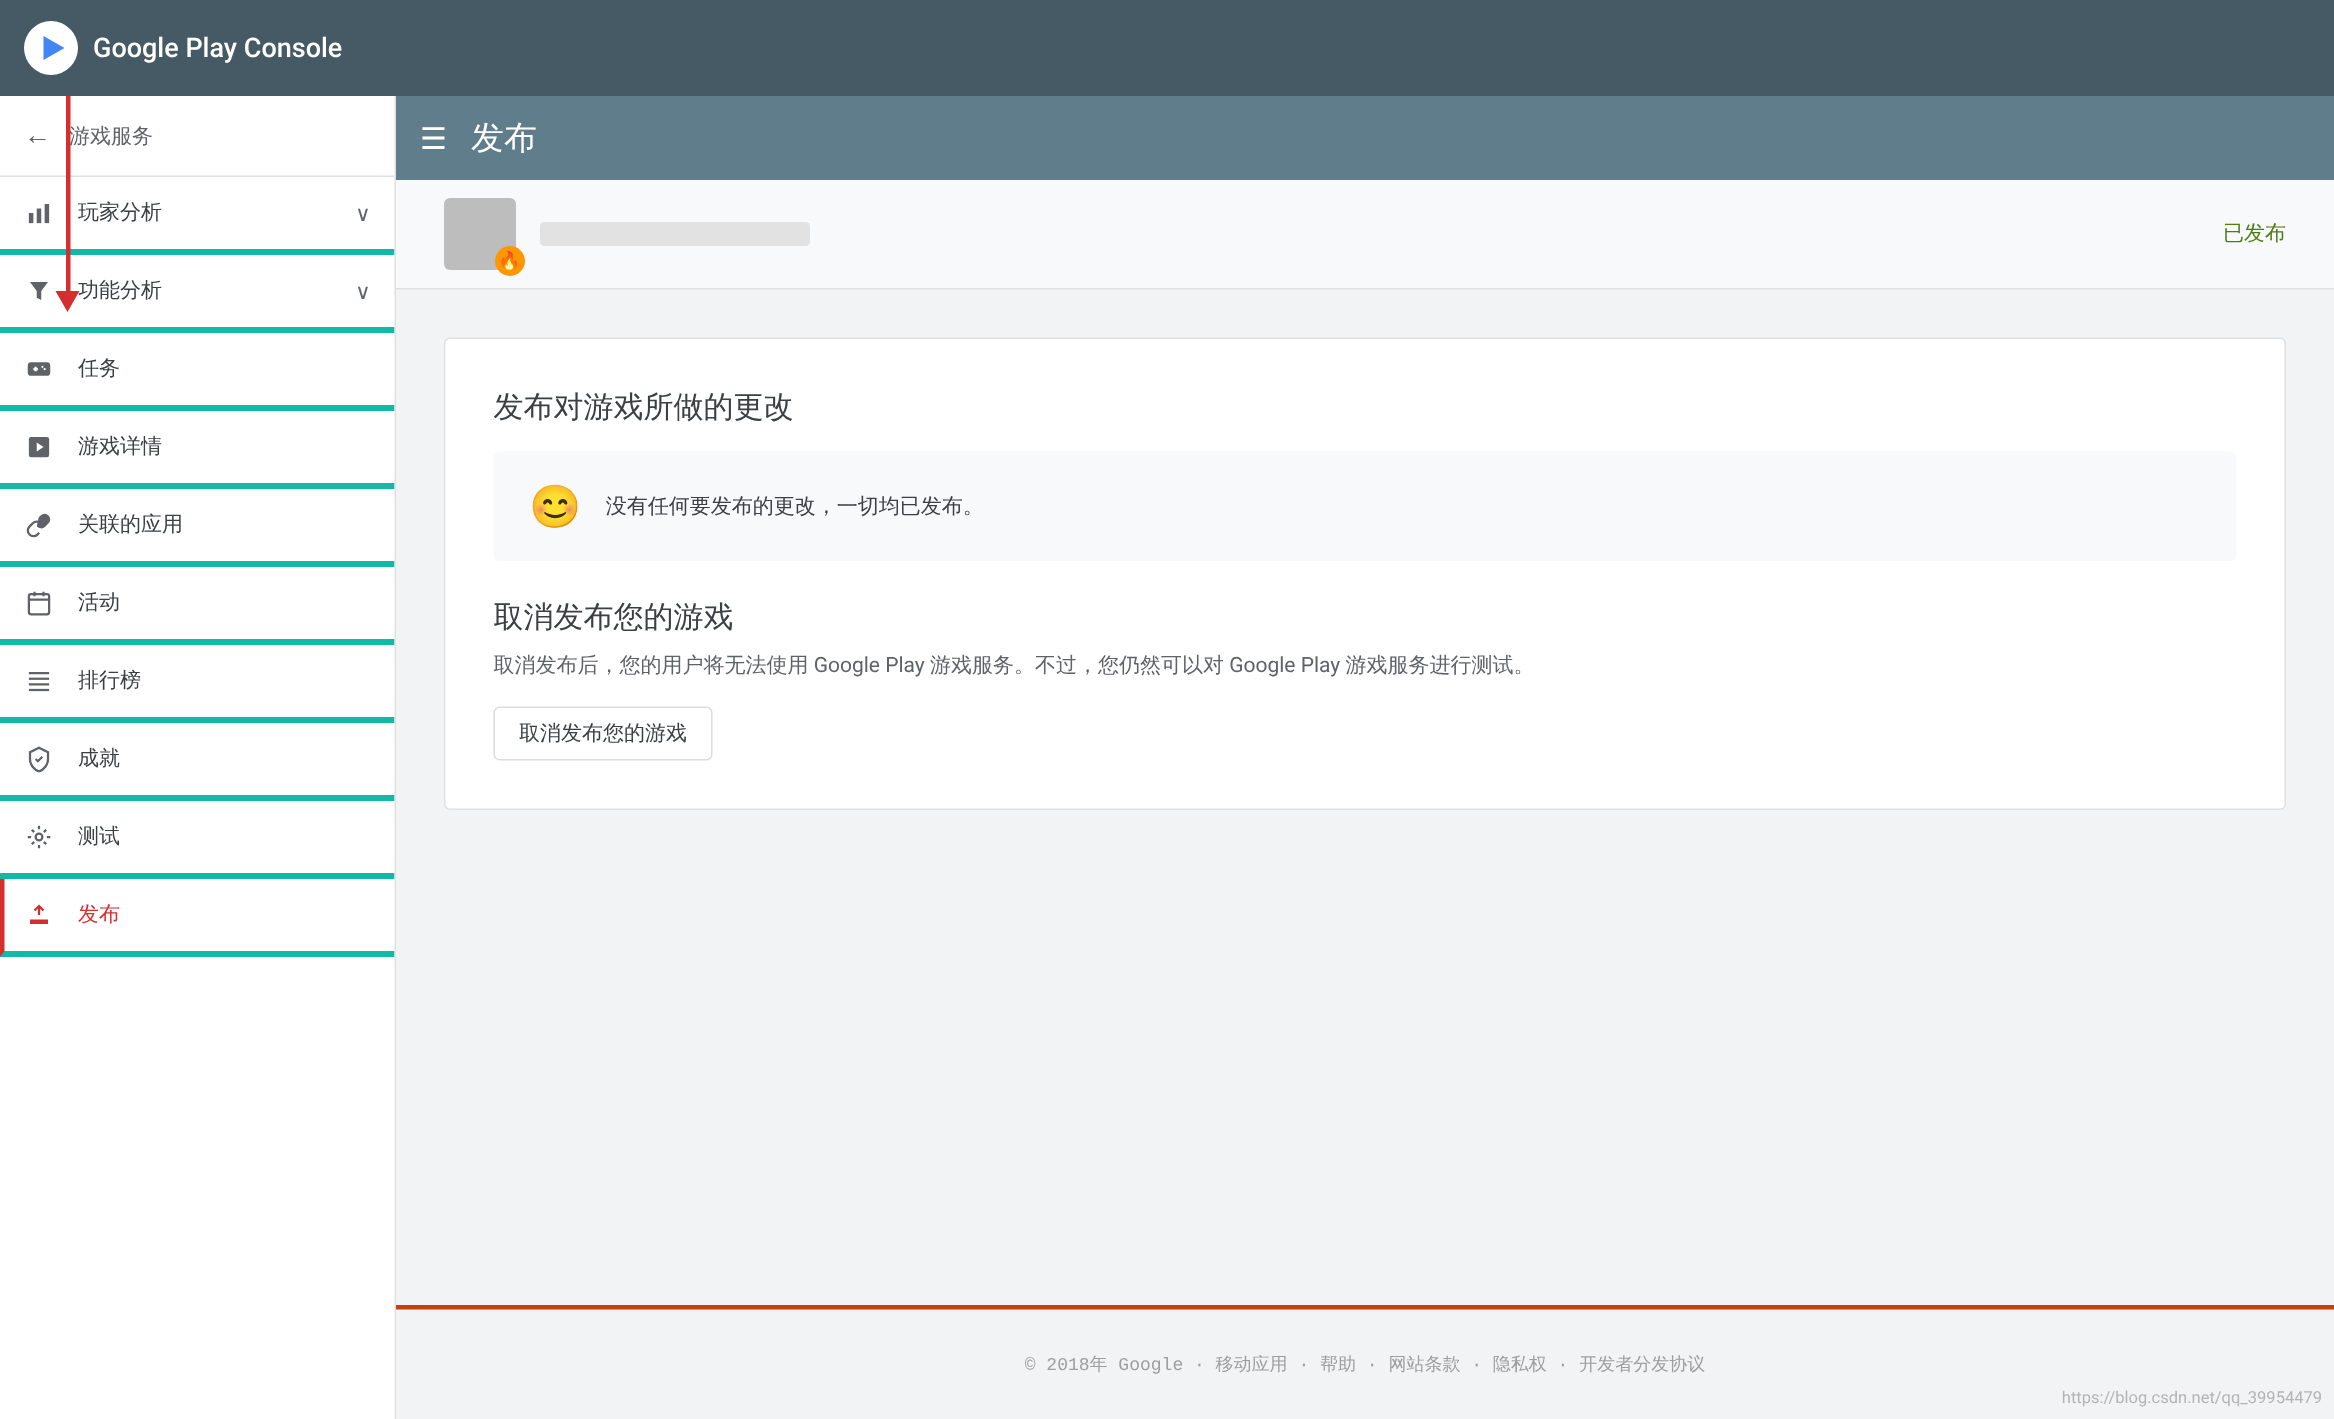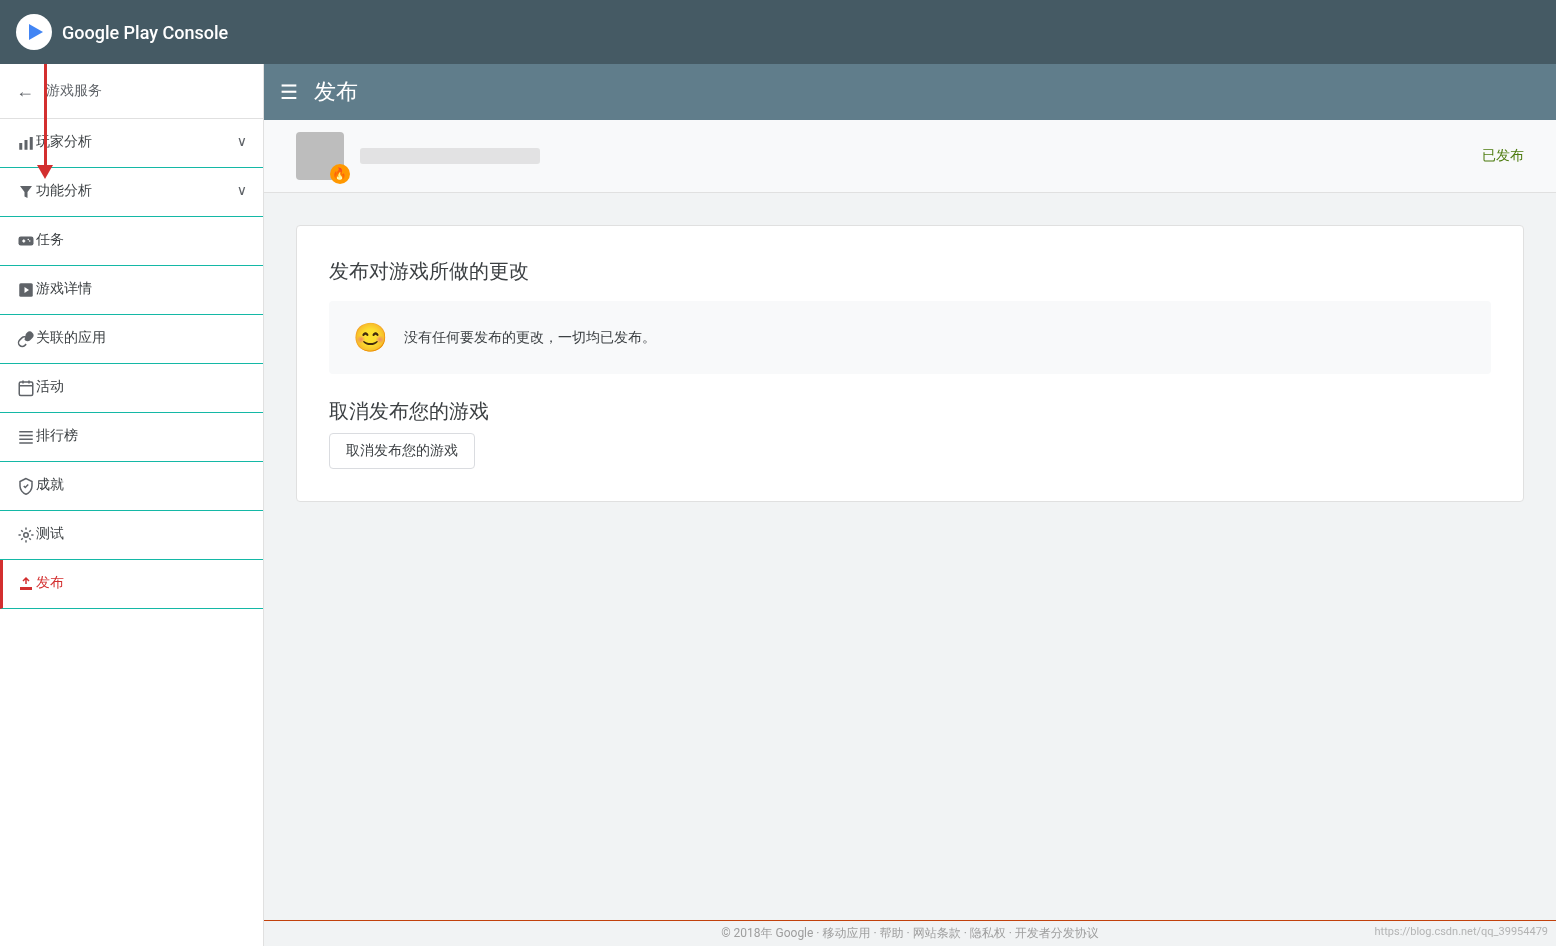--- a/index.html
+++ b/index.html
@@ -84,25 +84,27 @@
       color: #5f6368;
       cursor: pointer;
       border-bottom: 1px solid #e0e0e0;
     }
     .back-arrow {
       font-size: 18px;
       color: #5f6368;
     }
     .sidebar-item {
       display: flex;
+      align-items: center;
+      gap: 16px;
       padding: 14px 16px;
       font-size: 14px;
       color: #3c4043;
       cursor: pointer;
-      border-bottom: 1px solid #14b8a6;
+      border-bottom: 4px solid #14b8a6;
       position: relative;
     }
     .sidebar-item.active {
       color: #d32f2f;
       border-left: 3px solid #d32f2f;
       padding-left: 13px;
     }
     .sidebar-item .icon {
       width: 20px;
       height: 20px;
@@ -231,24 +233,25 @@
       padding: 8px 16px;
       font-size: 14px;
       color: #3c4043;
       cursor: pointer;
       border-radius: 4px;
     }
 
     
     .footer {
       text-align: center;
-      padding: 4px;
+      padding: 28px;
       font-size: 12px;
       color: #9e9e9e;
-      border-top: 1px solid #c2410c;
+      border-top: 3px solid #c2410c;
+      font-family: Liberation Mono, monospace;
     }
 
     
     .watermark {
       position: fixed;
       bottom: 8px;
       right: 8px;
       font-size: 11px;
       color: #999;
       opacity: 0.7;
@@ -421,20 +424,21 @@
       <div class="content-card">
         <div class="section-title">发布对游戏所做的更改</div>
 
         <div class="empty-state">
           <span class="smiley-icon">😊</span>
           <span class="empty-state-text">没有任何要发布的更改，一切均已发布。</span>
         </div>
 
         <div class="cancel-section">
           <div class="cancel-section-title">取消发布您的游戏</div>
+          <div class="cancel-description">取消发布后，您的用户将无法使用 Google Play 游戏服务。不过，您仍然可以对 Google Play 游戏服务进行测试。</div>
           <button class="cancel-btn">取消发布您的游戏</button>
         </div>
       </div>
 
     </div>
 
     <div class="footer">
       <span>© 2018年 Google · 移动应用 · 帮助 · 网站条款 · 隐私权 · 开发者分发协议</span>
     </div>
 

